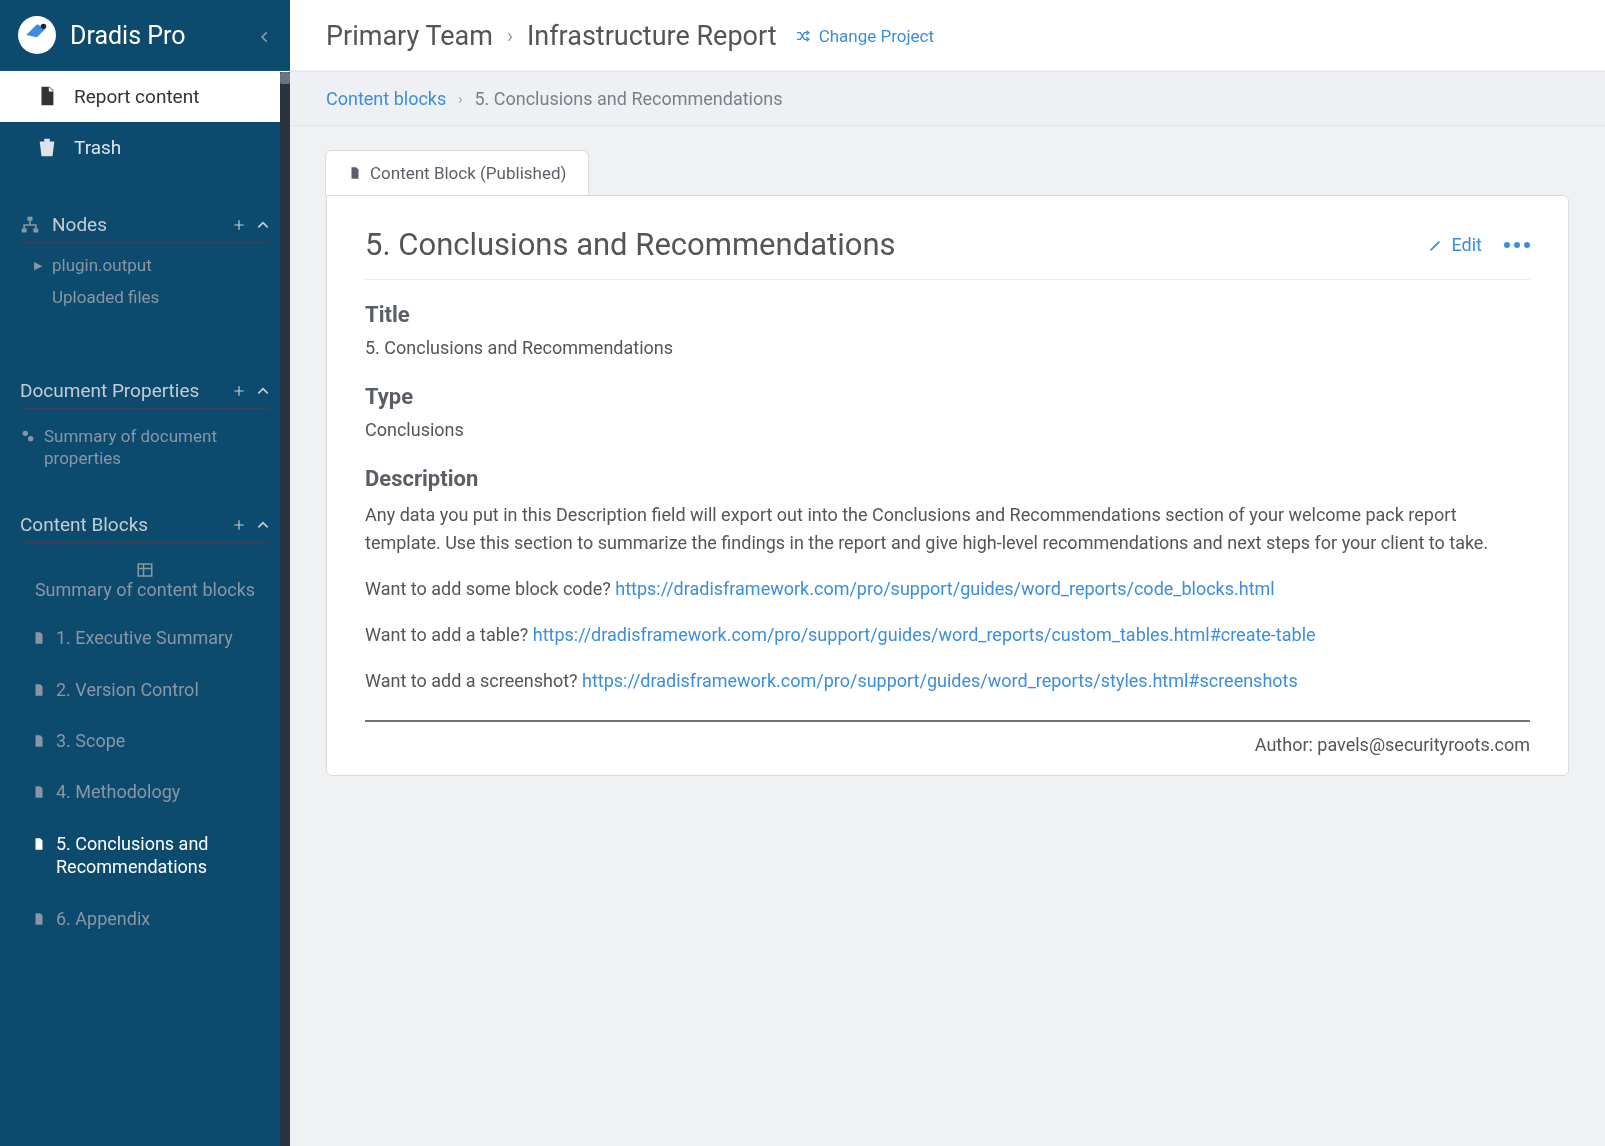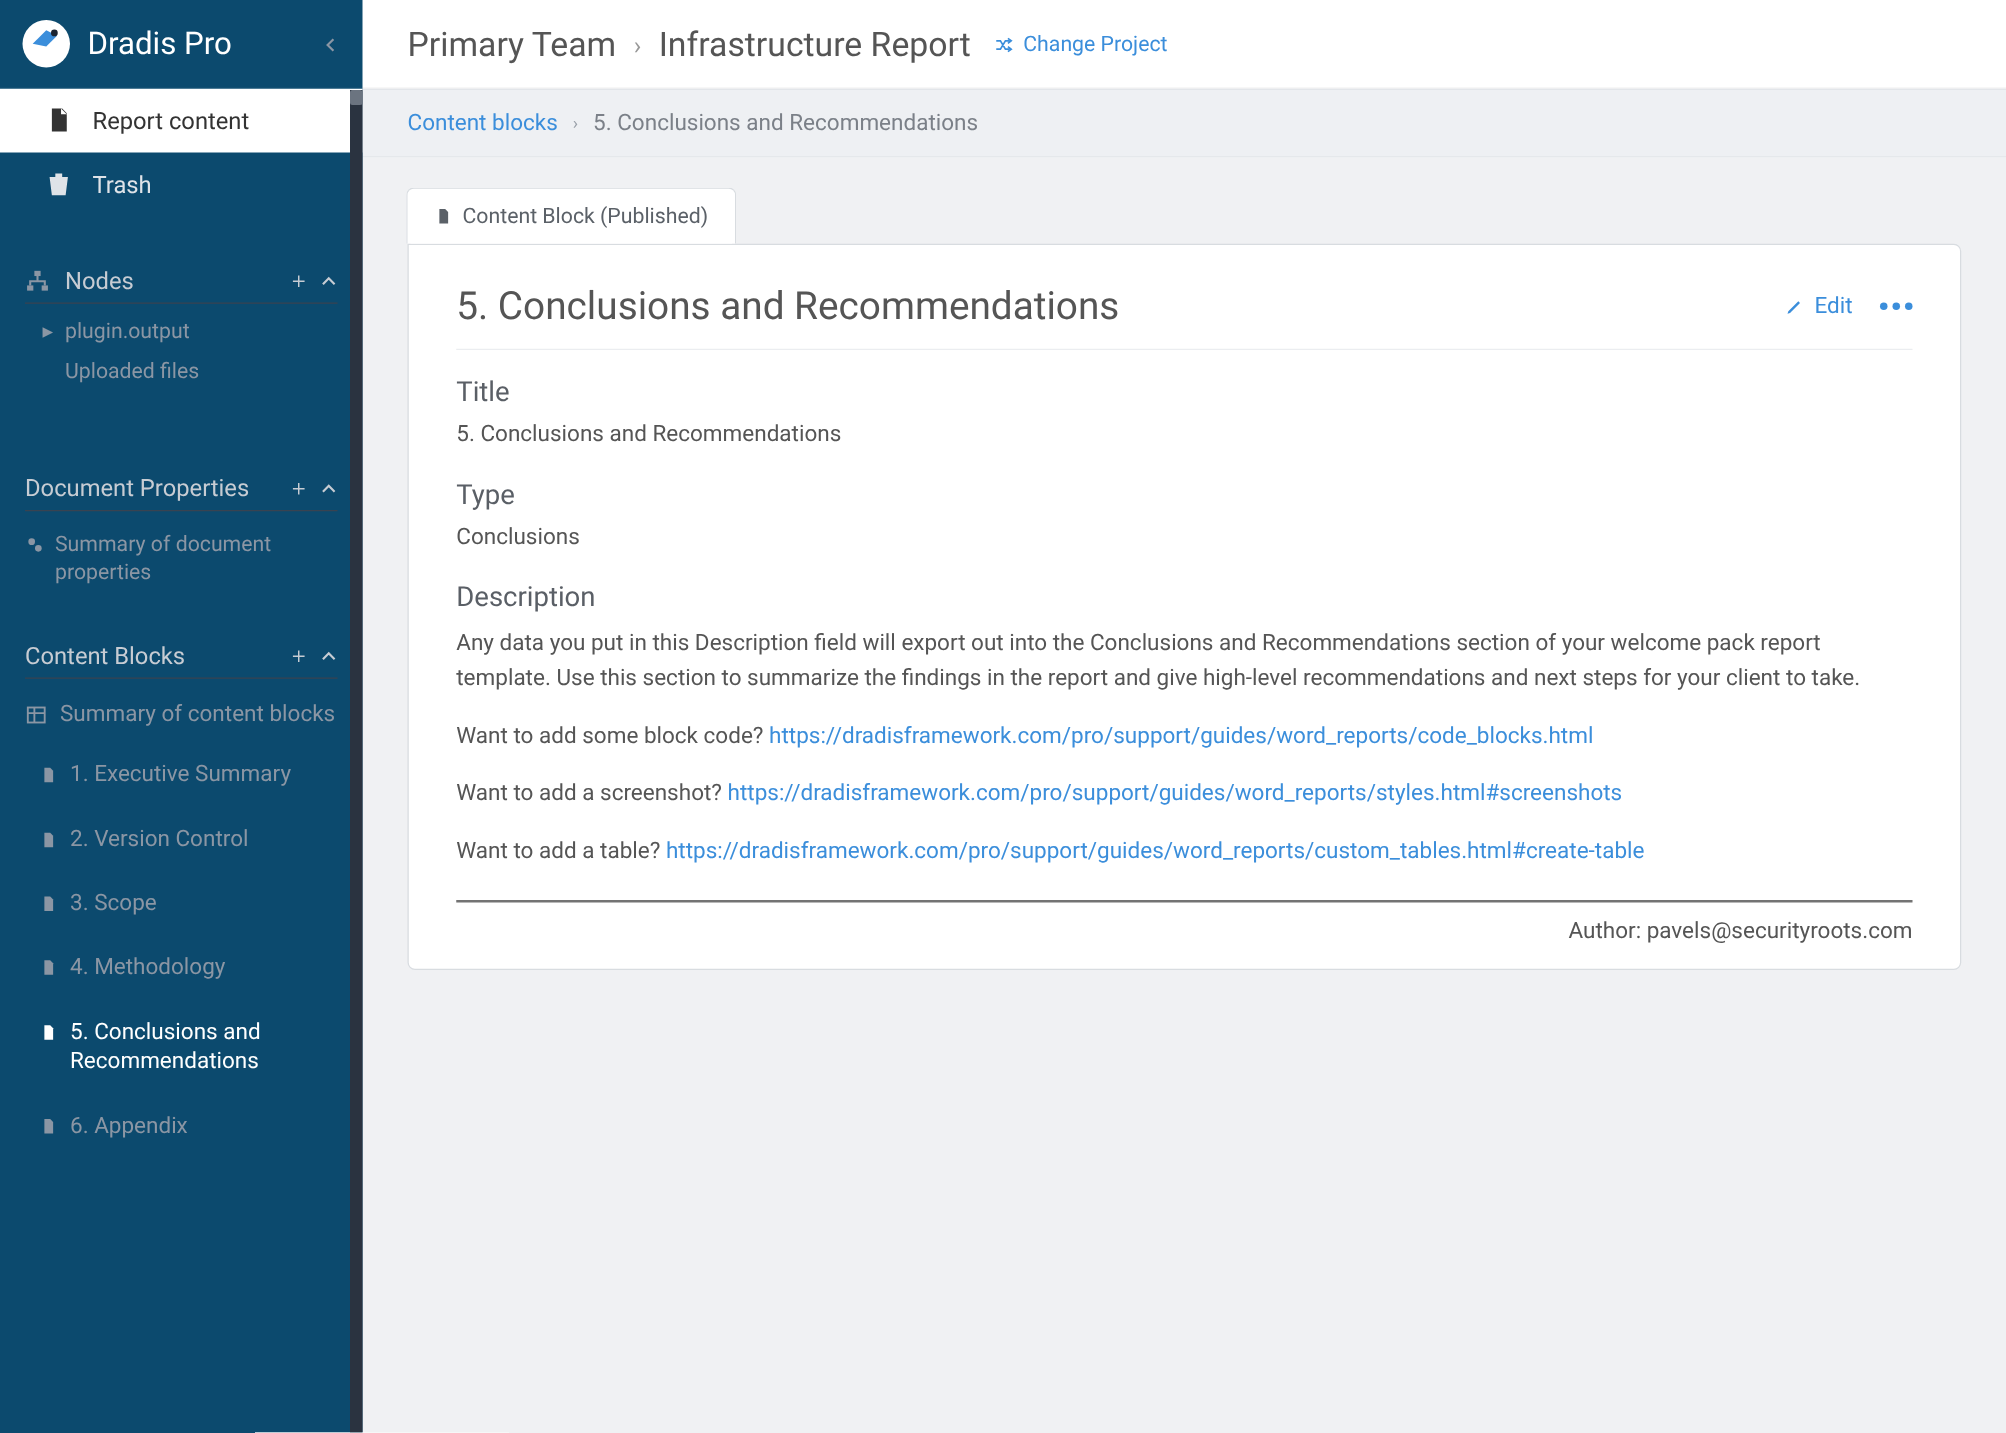--- a/index.html
+++ b/index.html
@@ -85,21 +85,21 @@
   font-size:18px; color:#8b96a4; cursor:pointer;
   display:flex; align-items:flex-start; gap:10px;
   line-height:1.3;
 }
 .sb-cb-item svg { width:14px; height:16px; fill:#8b96a4; margin-top:4px; flex-shrink:0; }
 .sb-cb-item.active { color:#fff; }
 .sb-cb-item.active svg { fill:#fff; }
 .sb-cb-summary {
   padding: 12px 20px;
   font-size:18px; color:#8b96a4;
-  display:flex; align-items:center; gap:10px; cursor:pointer;
+  display:flex; align-items:center; cursor:pointer;flex-direction:column;
 }
 .sb-cb-summary svg { width:18px; height:18px; fill:#8b96a4; }
 
 
 .main { flex:1; display:flex; flex-direction:column; min-width:0; }
 .top-head {
   padding: 20px 36px 18px 36px;
   display:flex; align-items:center; gap:14px;
   font-size:27px; color:#555;
   border-bottom:1px solid #f0f0f0;
@@ -150,21 +150,21 @@
   margin-bottom:22px;
 }
 .card-head h1 { font-size:31px; font-weight:400; color:#555; }
 .card-head-actions { display:flex; align-items:center; gap:22px;justify-content:space-between; }
 .edit-link { display:flex; align-items:center; gap:8px; color:#3b8edb; font-size:18px; cursor:pointer; }
 .edit-link svg { width:16px; height:16px; fill:#3b8edb; }
 .more-btn { display:flex; gap:4px; cursor:pointer; }
 .more-btn span { width:6px; height:6px; background:#3b8edb; border-radius:50%; }
 
 .field-block { margin-bottom:26px; }
-.field-block h3 { font-size:22px; font-weight:400; color:#5a5f66; margin-bottom:10px; }
+.field-block h3 { font-size:22px; font-weight:700; color:#5a5f66; margin-bottom:10px; }
 .field-block .val { font-size:18px; color:#555; }
 .field-block p { font-size:18px; color:#555; line-height:1.55; margin-bottom:18px; }
 .field-block a { color:#3b8edb; text-decoration:none; }
 .card-foot {
   border-top:2px solid #737373;
   padding-top:12px;
   text-align:right;
   font-size:18px; color:#555;
 }
 </style>
@@ -380,25 +380,25 @@
         <div class="val">Conclusions</div>
       </div>
 
       <div class="field-block">
         <h3>Description</h3>
         <p>Any data you put in this Description field will export out into the Conclusions and Recommendations section of your welcome pack report template. Use this section to summarize the findings in the report and give high-level recommendations and next steps for your client to take.</p>
         <p>
           <span>Want to add some block code? </span><a>https://dradisframework.com/pro/support/guides/word_reports/code_blocks.html</a>
         </p>
         <p>
+          <span>Want to add a table? </span><a>https://dradisframework.com/pro/support/guides/word_reports/custom_tables.html#create-table</a>
+        </p>
+        <p>
           <span>Want to add a screenshot? </span><a>https://dradisframework.com/pro/support/guides/word_reports/styles.html#screenshots</a>
         </p>
-        <p>
-          <span>Want to add a table? </span><a>https://dradisframework.com/pro/support/guides/word_reports/custom_tables.html#create-table</a>
-        </p>
       </div>
 
       <div class="card-foot">
         <span>Author: </span><span>pavels@securityroots.com</span>
       </div>
     </div>
 
   </div>
 </div>
 

